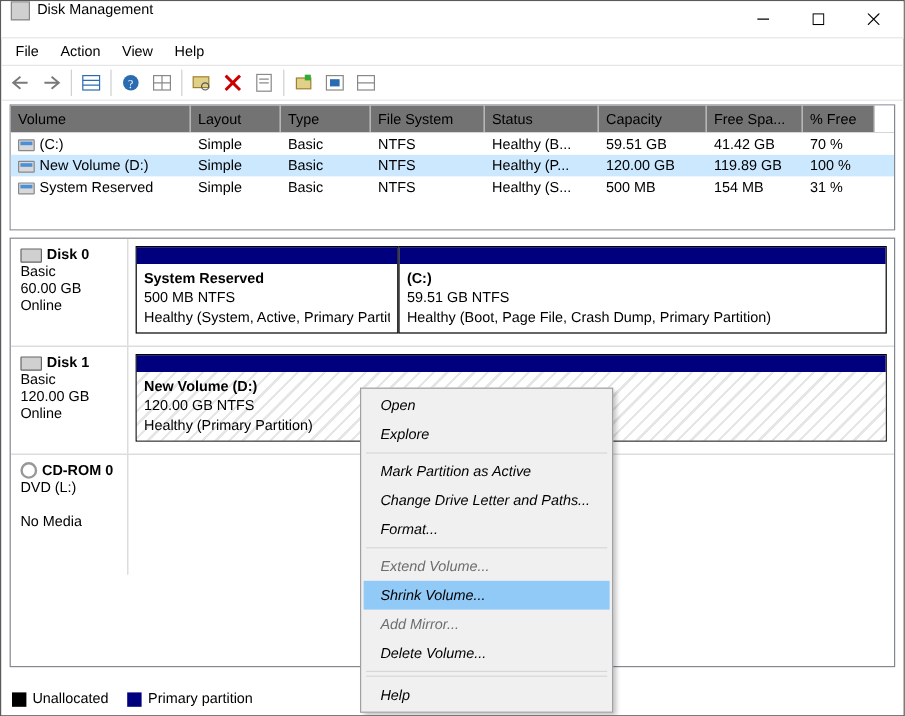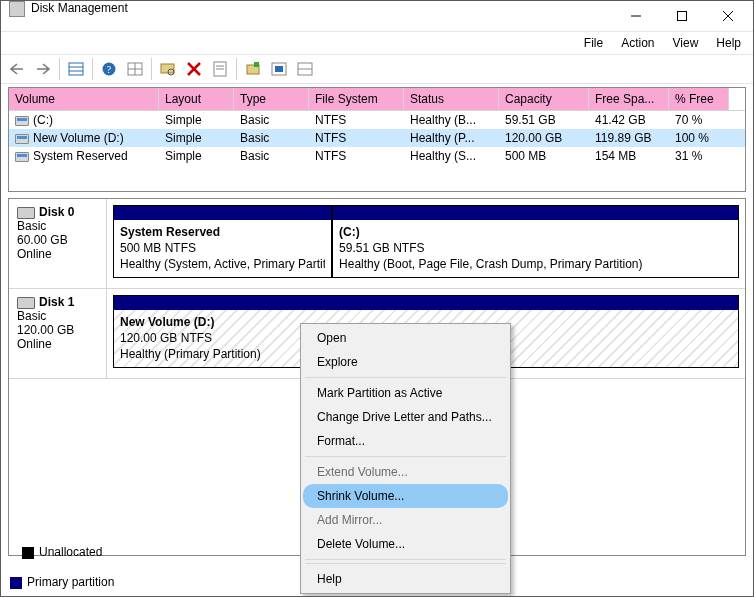--- a/index.html
+++ b/index.html
@@ -20,29 +20,29 @@
     align-items: flex-start;
     padding: 0 2px 0 8px;
     background: #fff;
     border-bottom: 1px solid #e5e5e5;
   }
   .titlebar .appicon { width:16px; height:16px; background:#d0d0d0; border:1px solid #888; margin-right:6px; }
   .titlebar .title { flex:1; font-size:12px; }
   .winbtns { display:flex; }
   .winbtn { width:46px; height:30px; display:flex; align-items:center; justify-content:center; }
   .winbtn svg { width:10px; height:10px; }
-  .menubar { height:22px; display:flex; align-items:center; padding:0 4px; gap:2px;justify-content:flex-end; }
+  .menubar { height:22px; display:flex; align-items:center; padding:0 4px; gap:2px; }
   .menubar span { padding:2px 8px; }
   .toolbar { height:30px; display:flex; align-items:center; padding:0 4px; gap:2px; border-top:1px solid #e5e5e5; border-bottom:1px solid #e5e5e5; }
   .tb-btn { width:24px; height:24px; display:flex; align-items:center; justify-content:center; border:1px solid transparent; }
   .tb-sep { width:1px; height:22px; background:#d0d0d0; margin:0 2px; }
   .content { position:absolute; top:86px; left:1px; right:1px; bottom:1px; }
   .volume-list { border:1px solid #828790; margin:0 6px 6px 6px; }
   .vl-head { display:flex; background:#fff; border-bottom:1px solid #d5d5d5; }
-  .vl-head .col { padding:4px 6px; border-right:1px solid #d5d5d5; background:#f9a8d4; }
+  .vl-head .col { padding:4px 6px; border-right:1px solid #d5d5d5; background:#737373; }
   .vl-body { background:#fff; }
   .vl-row { display:flex; }
   .vl-row .col { padding:2px 6px; white-space:nowrap; overflow:hidden; }
   .vl-row.selected { background:#cce8ff; }
   .col.c0{width:150px}.col.c1{width:75px}.col.c2{width:75px}.col.c3{width:95px}.col.c4{width:95px}.col.c5{width:90px}.col.c6{width:80px}.col.c7{width:60px}
   .vol-icon { display:inline-block; width:14px; height:10px; background:#d8d8d8; border:1px solid #888; vertical-align:middle; margin-right:4px; border-radius:1px; position:relative; }
   .vol-icon::after{content:"";position:absolute;top:1px;left:1px;right:1px;height:3px;background:#4a90d9;}
   .disk-map { border:1px solid #828790; margin:0 6px 0 6px; background:#fff; }
   .disk-row { display:flex; border-bottom:1px solid #d5d5d5; }
   .disk-row:last-child{ border-bottom:none;}
@@ -51,33 +51,33 @@
   .disk-icon { display:inline-block; width:18px; height:12px; background:#d0d0d0; border:1px solid #666; margin-right:4px; vertical-align:middle; border-radius:1px;}
   .cd-icon { display:inline-block; width:14px; height:14px; border:2px solid #999; border-radius:50%; margin-right:4px; vertical-align:middle;}
   .disk-parts { flex:1; padding:6px 6px 10px 6px; display:flex; gap:0; }
   .part { border:1px solid #000; position:relative; }
   .part-header { height:14px; background:#00007f; }
   .part-body { padding:4px 6px; font-size:12px; line-height:1.35; }
   .part-body .pname { font-weight:bold; }
   .hatched .part-body {
     background: repeating-linear-gradient(135deg, #fff 0 6px, #e6e6e6 6px 8px);
   }
-  .legend { position:absolute; left:8px; bottom:6px; display:flex; gap:16px; align-items:center; font-size:12px;flex-direction:column;}
+  .legend { position:absolute; left:8px; bottom:6px; display:flex; gap:16px; align-items:center; font-size:12px;}
   .swatch { display:inline-block; width:12px; height:12px; margin-right:5px; vertical-align:middle;}
   .context-menu {
     position:absolute;
     width:211px;
     background:#f0f0f0;
     border:1px solid #a0a0a0;
     box-shadow:3px 3px 4px rgba(0,0,0,.25);
     padding:2px;
   }
-  .cm-item { padding:5px 12px 5px 14px; font-size:12px; color:#000; }
+  .cm-item { padding:5px 12px 5px 14px; font-size:12px; color:#000;font-style:italic; }
   .cm-item.disabled { color:#6d6d6d; }
-  .cm-item.hover { background:#91c9f7;border-radius:10px; }
+  .cm-item.hover { background:#91c9f7; }
   .cm-sep { height:1px; background:#d7d7d7; margin:3px 2px; }
 </style>
 </head>
 <body>
 
 <div class="titlebar">
   <span class="appicon"></span>
   <span class="title">Disk Management</span>
   <div class="winbtns">
     <div class="winbtn">
@@ -266,20 +266,21 @@
             <div class="part-header"></div>
             <div class="part-body">
               <div class="pname">New Volume  (D:)</div>
               <div>120.00 GB NTFS</div>
               <div style="white-space: nowrap; overflow: hidden;">Healthy (Primary Partition)</div>
             </div>
           </div>
         </div>
       </div>
       <div class="disk-row" style="min-height: 100px;">
+        <div class="disk-label"><div><span class="cd-icon"></span><span class="dname">CD-ROM 0</span></div><div>DVD (L:)</div><br><div>No Media</div></div>
         <div class="disk-parts" style="min-height: 88px;"></div>
       </div>
     </div>
 
   <div class="legend">
     <span><span class="swatch" id="sw-unalloc" style="background: rgb(0, 0, 0);"></span><span>Unallocated</span></span>
     <span><span class="swatch" id="sw-primary" style="background: rgb(0, 0, 127);"></span><span>Primary partition</span></span>
   </div>
 </div>
 

